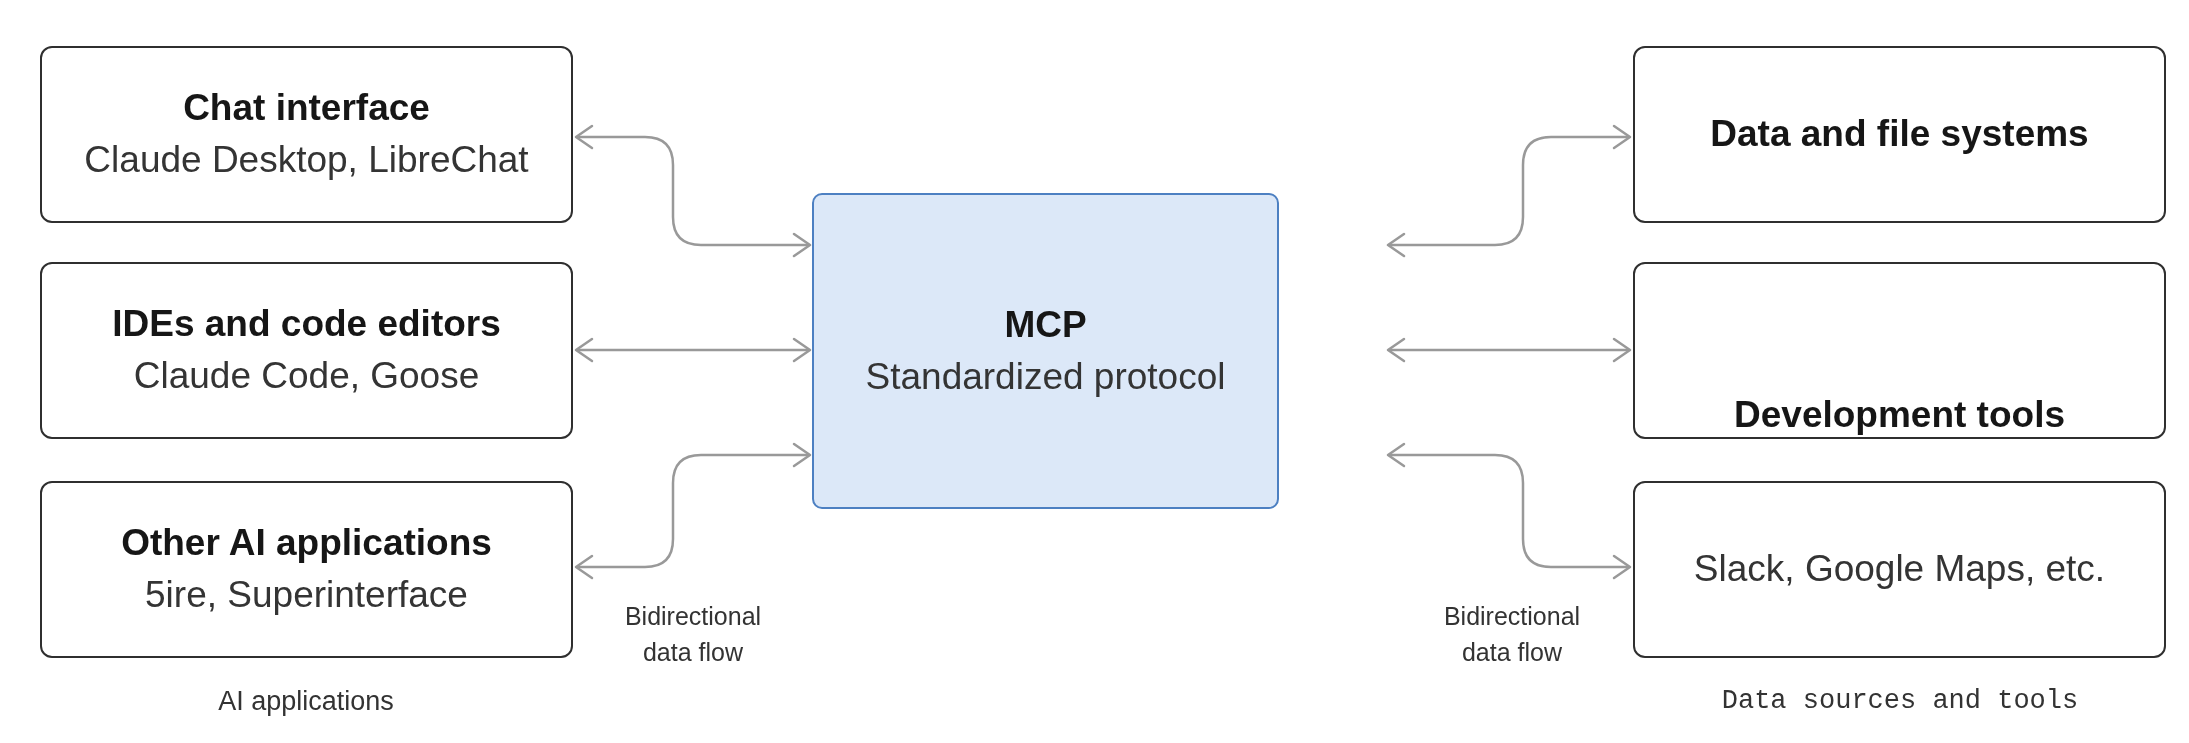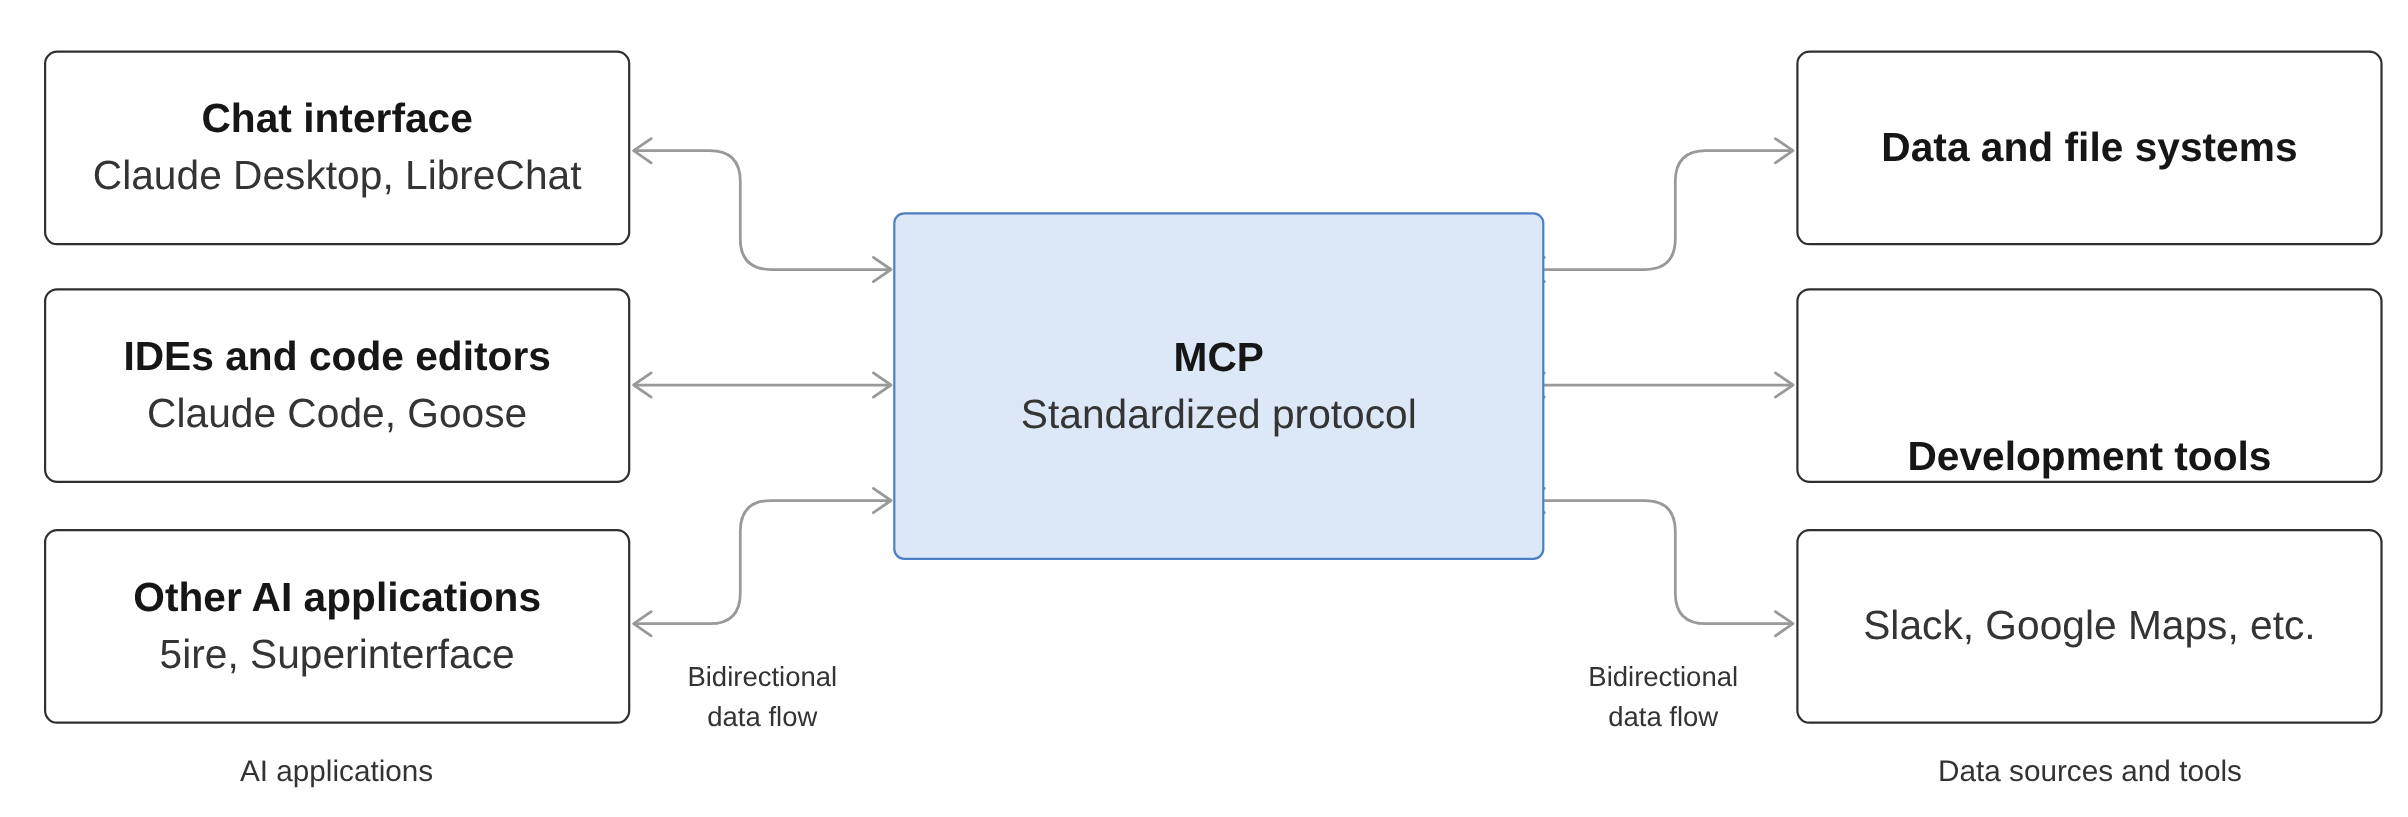--- a/index.html
+++ b/index.html
@@ -41,21 +41,21 @@
   .box {
     width: 533px;
     height: 177px;
     background: #ffffff;
     border: 2.5px solid var(--box-border, #2f2f2f);
     border-radius: 12px;
   }
   .center-box {
     left: 812px;
     top: 193px;
-    width: 592px;
+    width: 467px;
     height: 316px;
     background: var(--center-fill, #dce8f8);
     border: 2.5px solid var(--center-border, #4d80c2);
     border-radius: 10px;
   }
   .title {
     font-size: 37px;
     font-weight: 700;
     color: var(--title-text, #161616);
     line-height: 1.15;
@@ -84,21 +84,21 @@
   
   .lbox1 { left: 40px;  top: 46px;  }
   .lbox2 { left: 40px;  top: 262px; }
   .lbox3 { left: 40px;  top: 481px; }
   .rbox1 { left: 1633px; top: 46px;  }
   .rbox2 { left: 1633px; top: 262px; justify-content: flex-end; }
   .rbox3 { left: 1633px; top: 481px; }
   .flow-left  { left: 583px;  top: 598px; }
   .flow-right { left: 1402px; top: 598px; }
   .caption-left  { left: 96px;   top: 686px; }
-  .caption-right { left: 1690px; top: 686px; }
+  .caption-right { left: 1690px; top: 686px; font-family: Liberation Mono, monospace; }
 </style>
 </head>
 <body>
 
 <div class="stage">
 
   <svg class="connectors" viewBox="0 0 2189 743" aria-hidden="true">
 
     <path d="M 578 137 H 645 Q 673 137 673 165 V 217 Q 673 245 701 245 H 807"></path>
     <path d="M 592 126 L 576 137 L 592 148"></path>

